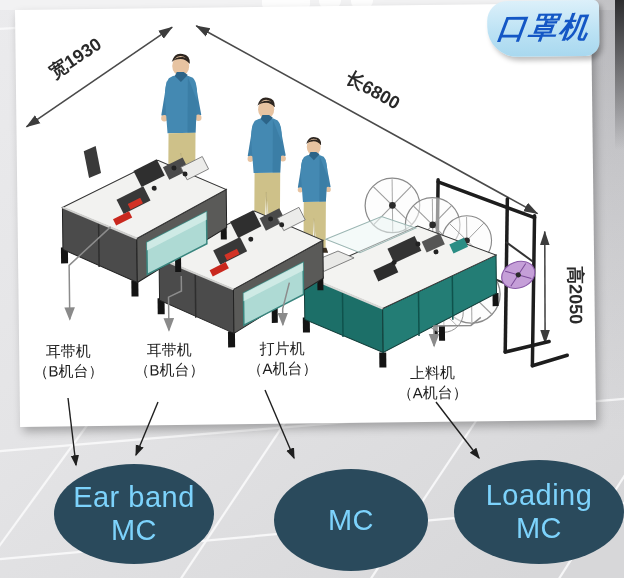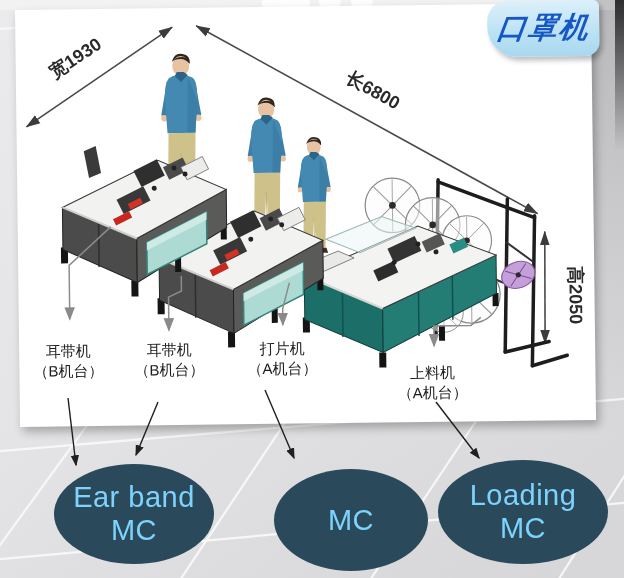--- a/index.html
+++ b/index.html
@@ -233,21 +233,21 @@
     </div>
   </div>
 
   <div class="bubble" style="left:54px;top:464px;width:160px;height:100px;background:#2a4a5c;">
     <div>Ear band</div>
     <div>MC</div>
   </div>
   <div class="bubble" style="left:274px;top:469px;width:154px;height:102px;background:#2a4a5c;">
     <div>MC</div>
   </div>
-  <div class="bubble" style="left:438px;top:460px;width:170px;height:104px;background:#2a4a5c;">
+  <div class="bubble" style="left:454px;top:460px;width:170px;height:104px;background:#2a4a5c;">
     <div>Loading</div>
     <div>MC</div>
   </div>
 
   <svg id="overlay-svg" width="624" height="578">
     <defs>
       <marker id="thinArrow" markerWidth="9" markerHeight="7" refX="7" refY="3" orient="auto">
         <path d="M0,0 L8,3 L0,6 Z" fill="#1f1f1f"></path>
       </marker>
     </defs>

